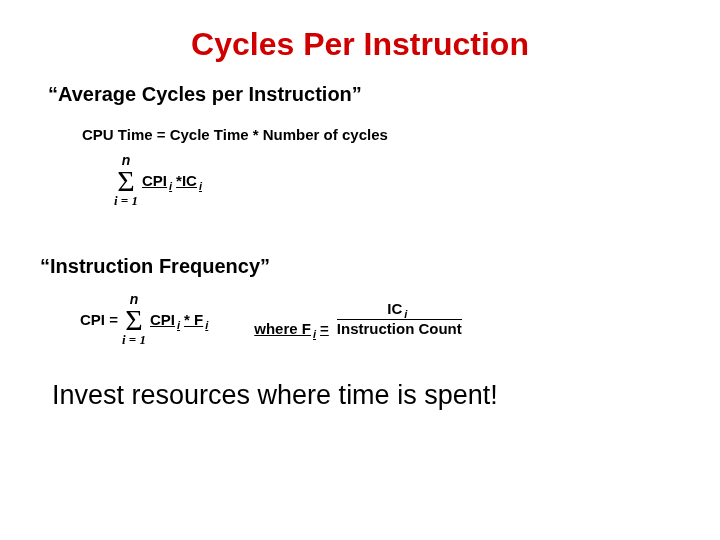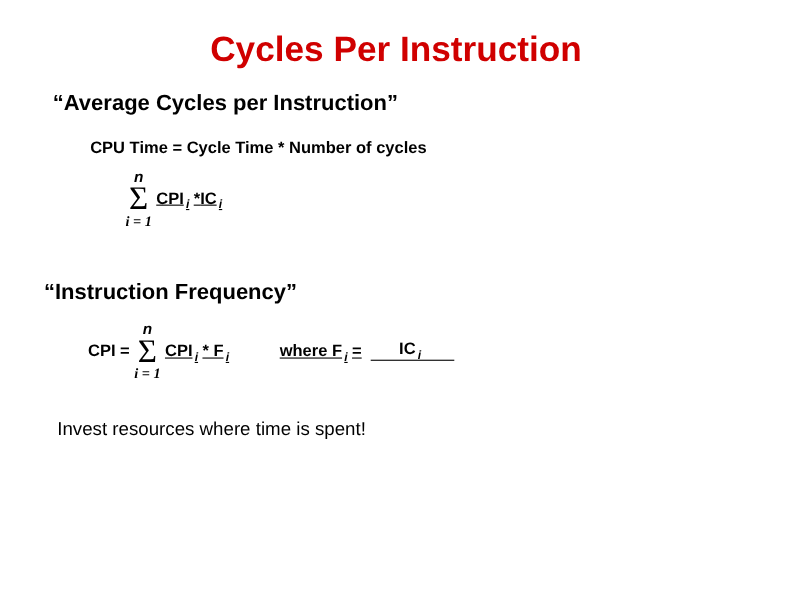--- a/index.html
+++ b/index.html
@@ -118,21 +118,21 @@
   .frac-line {
     border-top: 1px solid #000;
     width: 100%;
   }
   .frac-bot {
     font-size: 15px;
     font-weight: bold;
     padding-top: 1px;
   }
   .closing {
-    font-size: 17px;
+    font-size: 27px;
     margin-left: 52px;
     margin-top: 34px;
   }
 </style>
 </head>
 <body>
 
 <div class="title">Cycles Per Instruction</div>
 
 <div class="heading">“Average Cycles per Instruction”</div>
@@ -177,17 +177,18 @@
       <span class="base">where   F</span>
       <span class="sub">i</span>
       <span class="base">  = </span>
     </span>
     <span class="frac">
       <span class="frac-top">
         <span class="base">IC</span>
         <span class="sub">i</span>
       </span>
       <span class="frac-line"></span>
+      <span class="frac-bot">Instruction Count</span>
     </span>
   </span>
 </div>
 
 <div class="closing">Invest resources where time is spent!</div>
 
 </body></html>

